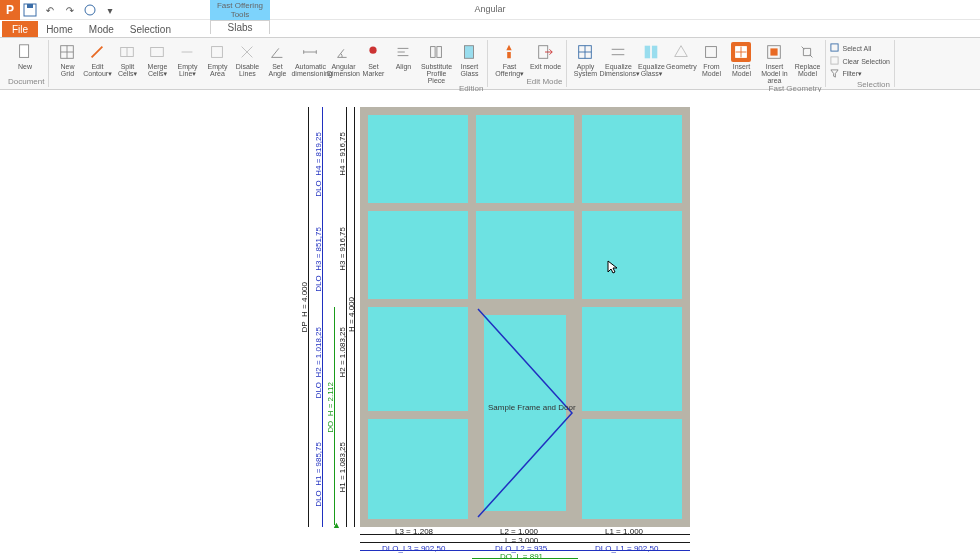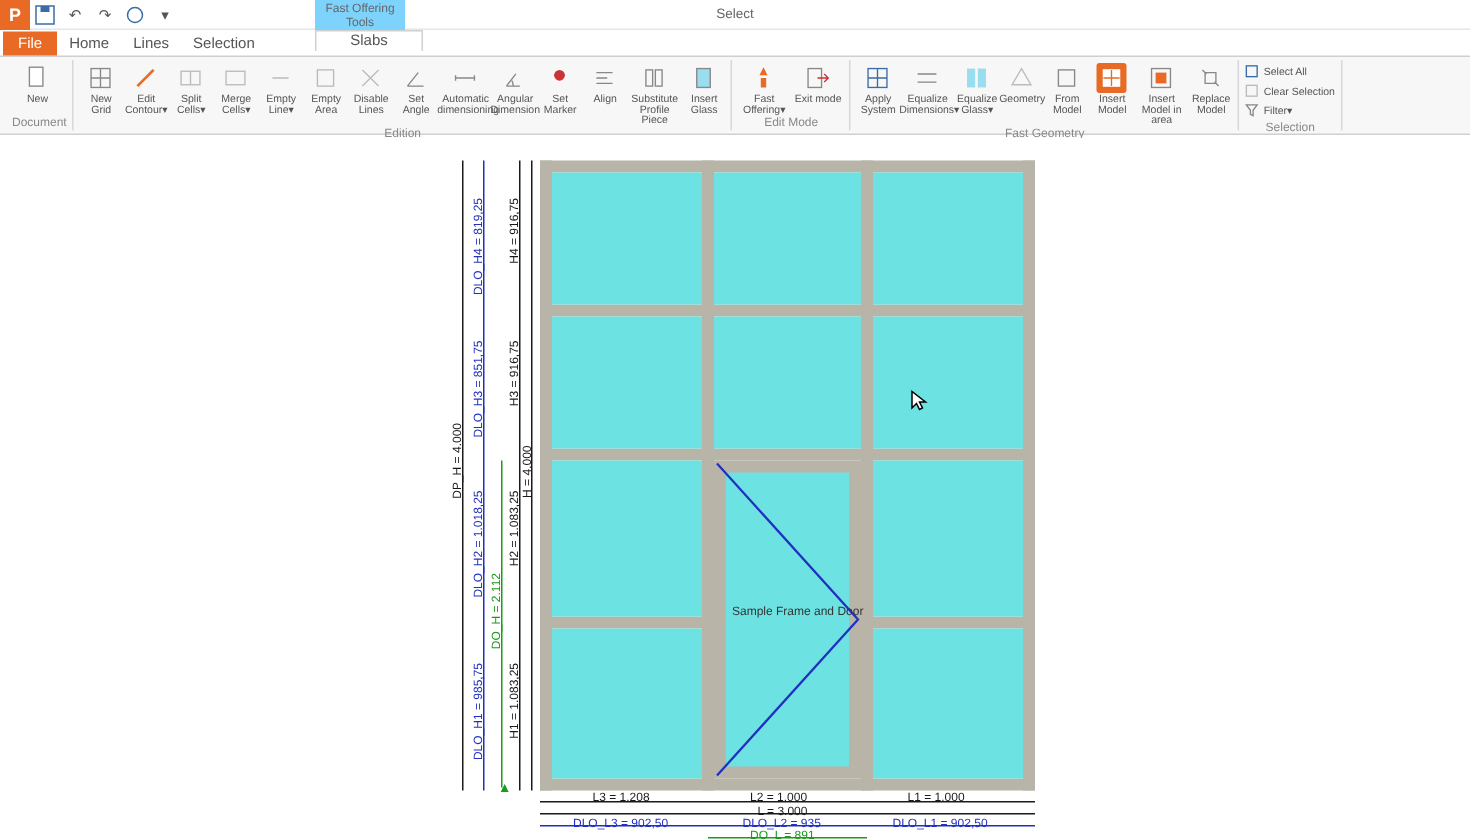--- a/index.html
+++ b/index.html
@@ -11,27 +11,27 @@
 .app-icon{width:20px;height:20px;background:#e86a24;color:#fff;display:flex;align-items:center;justify-content:center;font-size:12px;font-weight:bold}
 .qat-btn{width:16px;height:16px;margin:0 2px;display:flex;align-items:center;justify-content:center;font-size:10px;color:#555}
 .titlebar-title{position:absolute;left:50%;transform:translateX(-50%);font-size:9px;color:#666;top:4px}
 
 
 .tabstrip{height:18px;display:flex;align-items:flex-end;background:#fff;border-bottom:1px solid #d0d0d0;padding-left:2px;position:relative}
 .file-tab{background:#e86a24;color:#fff;font-size:10px;padding:2px 10px;height:16px;display:flex;align-items:center}
 .tab{font-size:10px;color:#555;padding:4px 8px;height:16px;display:flex;align-items:center;cursor:default}
 .contextual{position:absolute;left:210px;top:-20px}
 .ctx-head{background:#7dd3fc;font-size:8px;color:#666;text-align:center;padding:1px 4px;width:60px}
-.ctx-tab{background:#fff;font-size:10px;color:#555;text-align:center;padding:1px 4px;border:1px solid #d0d0d0;border-bottom:none;width:72px}
+.ctx-tab{background:#fff;font-size:10px;color:#555;text-align:center;padding:1px 4px;border:1px solid #d0d0d0;border-bottom:none;width:60px}
 
 
 .ribbon{height:52px;background:#f7f7f7;border-bottom:1px solid #d0d0d0;display:flex;padding:2px 4px}
 .group{border-right:1px solid #d8d8d8;padding:0 4px;display:flex;flex-direction:column;justify-content:space-between}
 .group-body{display:flex;gap:2px;flex:1;align-items:flex-start;padding-top:2px}
-.group-label{font-size:8px;color:#888;text-align:center;height:10px}
+.group-label{font-size:8px;color:#888;text-align:right;height:10px}
 .rbtn{display:flex;flex-direction:column;align-items:center;width:34px;cursor:default}
 .rbtn.small{width:28px}
 .rbtn .ic{width:20px;height:20px;display:flex;align-items:center;justify-content:center}
 .rbtn .lbl{font-size:7px;color:#555;text-align:center;line-height:1;margin-top:1px;max-width:38px}
 .highlight .ic{background:#e86a24;border-radius:2px}
 .small-stack{display:flex;flex-direction:column;gap:1px;font-size:7px;color:#555}
 .small-stack div{display:flex;align-items:center;gap:2px;height:12px}
 .small-stack .sic{width:10px;height:10px}
 
 
@@ -76,27 +76,27 @@
       </div>
     <div class="qat-btn">↶</div>
     <div class="qat-btn">↷</div>
     <div class="qat-btn">
         <svg viewBox="0 0 16 16">
           <circle cx="8" cy="8" r="5" fill="none" stroke="#3a6da8"></circle>
         </svg>
       </div>
     <div class="qat-btn">▾</div>
   </div>
-  <div class="titlebar-title">Select</div>
+  <div class="titlebar-title">Angular</div>
 </div>
 
 <div class="tabstrip">
   <div class="file-tab">File</div>
   <div class="tab">Home</div>
-  <div class="tab">Lines</div>
+  <div class="tab">Mode</div>
   <div class="tab">Selection</div>
   <div class="contextual">
     <div class="ctx-head">Fast Offering Tools</div>
     <div class="ctx-tab">Slabs</div>
   </div>
 </div>
 
 <div class="ribbon">
 
   <div class="group">

